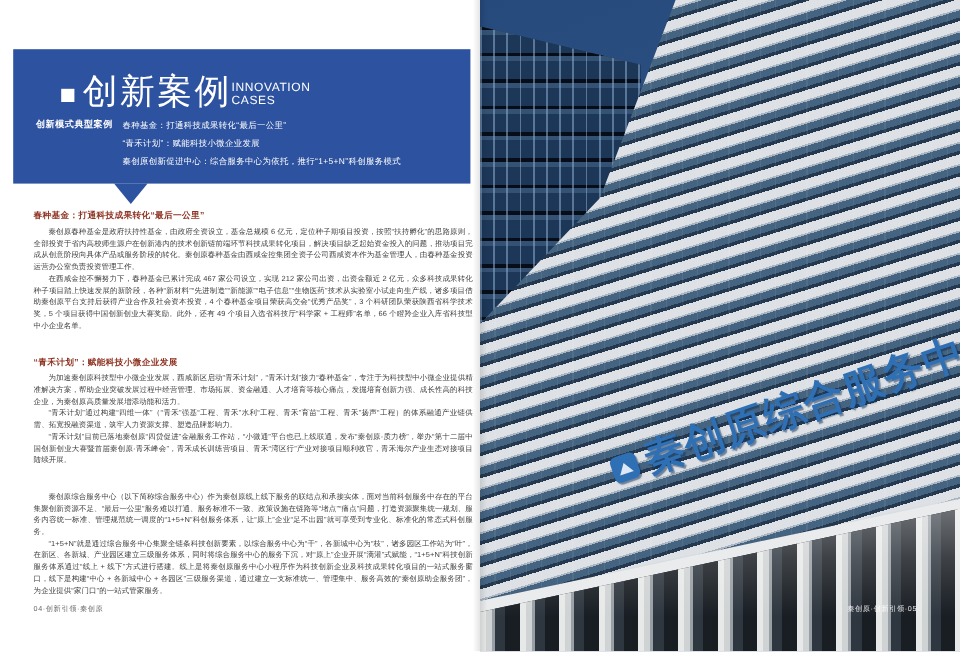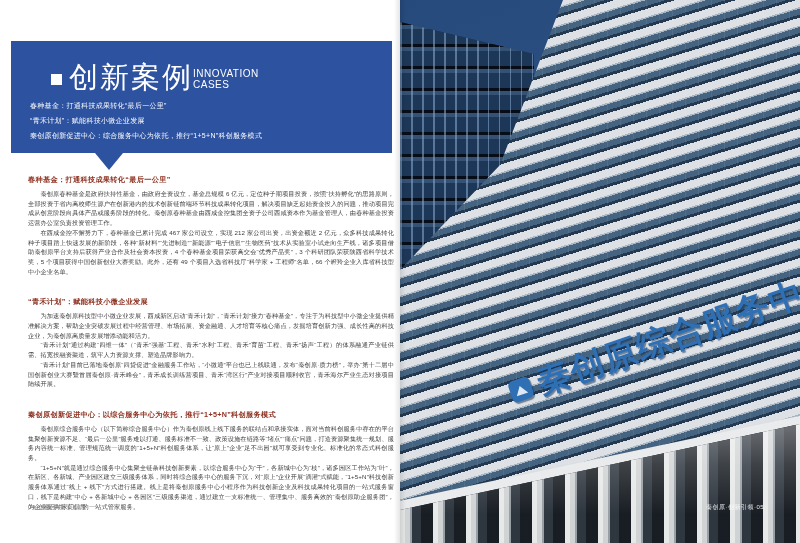--- a/index.html
+++ b/index.html
@@ -90,20 +90,21 @@
       <div class="title-row">
         <div class="title-bullet"></div>
         <div class="title-zh">创新案例</div>
         <div class="title-en">
           <div>INNOVATION</div>
           <div>CASES</div>
         </div>
       </div>
 
       <div class="index-row">
+        <div class="index-label">创新模式典型案例</div>
         <div class="index-items">
           <div>春种基金：打通科技成果转化“最后一公里”</div>
           <div>“青禾计划”：赋能科技小微企业发展</div>
           <div>秦创原创新促进中心：综合服务中心为依托，推行“1+5+N”科创服务模式</div>
         </div>
       </div>
     </div>
 
     <div class="content">
 
@@ -114,21 +115,20 @@
       </div>
 
       <div class="section">
         <div class="section-heading">“青禾计划”：赋能科技小微企业发展</div>
         <p>为加速秦创原科技型中小微企业发展，西咸新区启动“青禾计划”，“青禾计划”接力“春种基金”，专注于为科技型中小微企业提供精准解决方案，帮助企业突破发展过程中经营管理、市场拓展、资金融通、人才培育等核心痛点，发掘培育创新力强、成长性高的科技企业，为秦创原高质量发展增添动能和活力。</p>
         <p>“青禾计划”通过构建“四维一体”（“青禾”强基“工程、青禾”水利“工程、青禾”育苗“工程、青禾”扬声“工程）的体系融通产业链供需、拓宽投融资渠道，筑牢人力资源支撑、塑造品牌影响力。</p>
         <p>“青禾计划”目前已落地秦创原“四贷促进”金融服务工作站，“小微通”平台也已上线联通，发布“秦创原·质力榜”，举办“第十二届中国创新创业大赛暨首届秦创原·青禾峰会”，青禾成长训练营项目、青禾“湾区行”产业对接项目顺利收官，青禾海尔产业生态对接项目陆续开展。</p>
       </div>
 
       <div class="section">
-        <div class="section-heading">秦创原创新促进中心：以综合服务中心为依托，推行“1+5+N”科创服务模式</div>
         <p>秦创原综合服务中心（以下简称综合服务中心）作为秦创原线上线下服务的联结点和承接实体，面对当前科创服务中存在的平台集聚创新资源不足、“最后一公里”服务难以打通、服务标准不一致、政策设施在链路等“堵点”“痛点”问题，打造资源聚集统一规划、服务内容统一标准、管理规范统一调度的“1+5+N”科创服务体系，让“原上”企业“足不出园”就可享受到专业化、标准化的常态式科创服务。</p>
         <p>“1+5+N”就是通过综合服务中心集聚全链条科技创新要素，以综合服务中心为“干”，各新城中心为“枝”，诸多园区工作站为“叶”，在新区、各新城、产业园区建立三级服务体系，同时将综合服务中心的服务下沉，对“原上”企业开展“滴灌”式赋能，“1+5+N”科技创新服务体系通过“线上 + 线下”方式进行搭建。线上是将秦创原服务中心小程序作为科技创新企业及科技成果转化项目的一站式服务窗口，线下是构建“中心 + 各新城中心 + 各园区”三级服务渠道，通过建立一支标准统一、管理集中、服务高效的“秦创原助企服务团”，为企业提供“家门口”的一站式管家服务。</p>
       </div>
 
     </div>
 
     <div class="footer-left">04·创新引领·秦创原</div>
   </div>
 
   <div class="photo">

